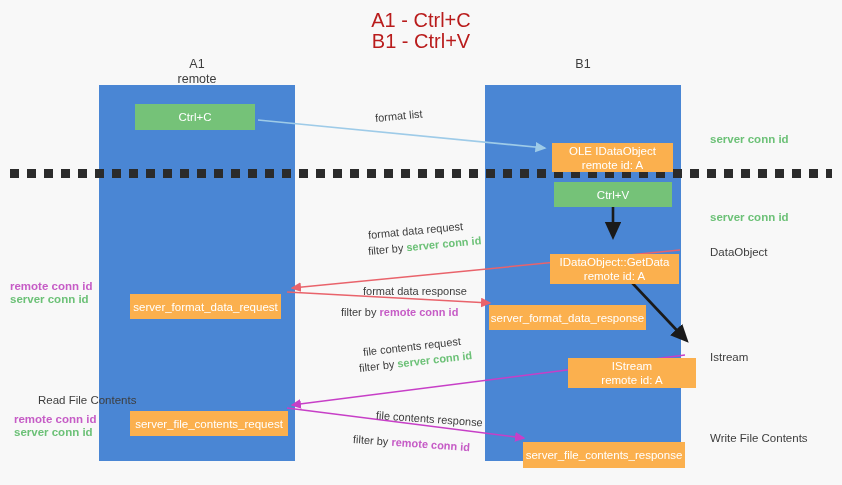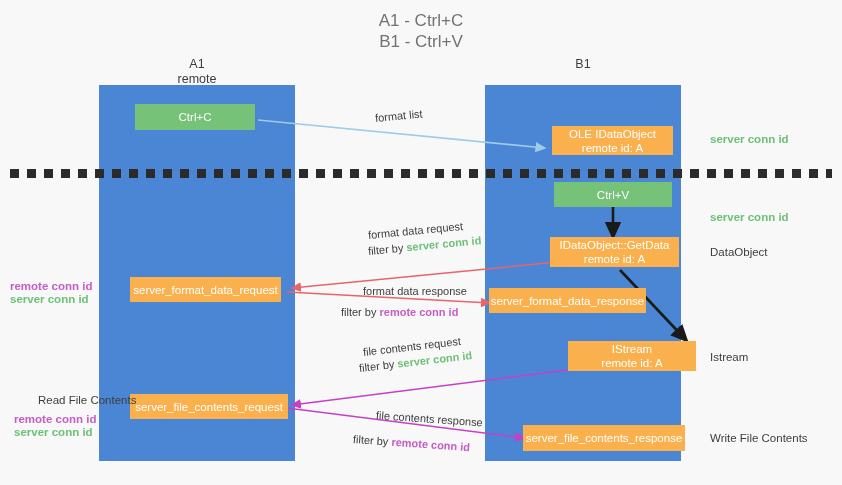--- a/index.html
+++ b/index.html
@@ -29,39 +29,39 @@
     color: #3d3d3d;
     line-height: 14.5px;
   }
   #hdr-a1 { left: 99px; top: 57px; width: 196px; }
   #hdr-b1 { left: 485px; top: 57px; width: 196px; }
 
   #title {
     position: absolute;
     left: 0; top: 10px; width: 842px;
     text-align: center;
-    font-size: 17px;
-    color: #737373;
+    font-size: 20px;
+    color: #b91c1c;
     line-height: 21px;
   }
 
   .box {
     position: absolute;
     box-sizing: border-box;
     display: flex;
     flex-direction: column;
     align-items: center;
     justify-content: center;
     color: #ffffff;
     font-size: 11.5px;
     line-height: 14px;
     text-align: center;
   }
   .green { background: #75c278; }
-  .orange { background: #fbb04e; }
+  .orange { background: #fbb04e; margin-top: 17px; }
 
   .dashed-line {
     position: absolute;
     left: 10px;
     top: 169px;
     width: 822px;
     height: 9px;
     background-image: repeating-linear-gradient(to right,
        #2b2b2b 0px, #2b2b2b 9px, rgba(0,0,0,0) 9px, rgba(0,0,0,0) 17px);
   }

